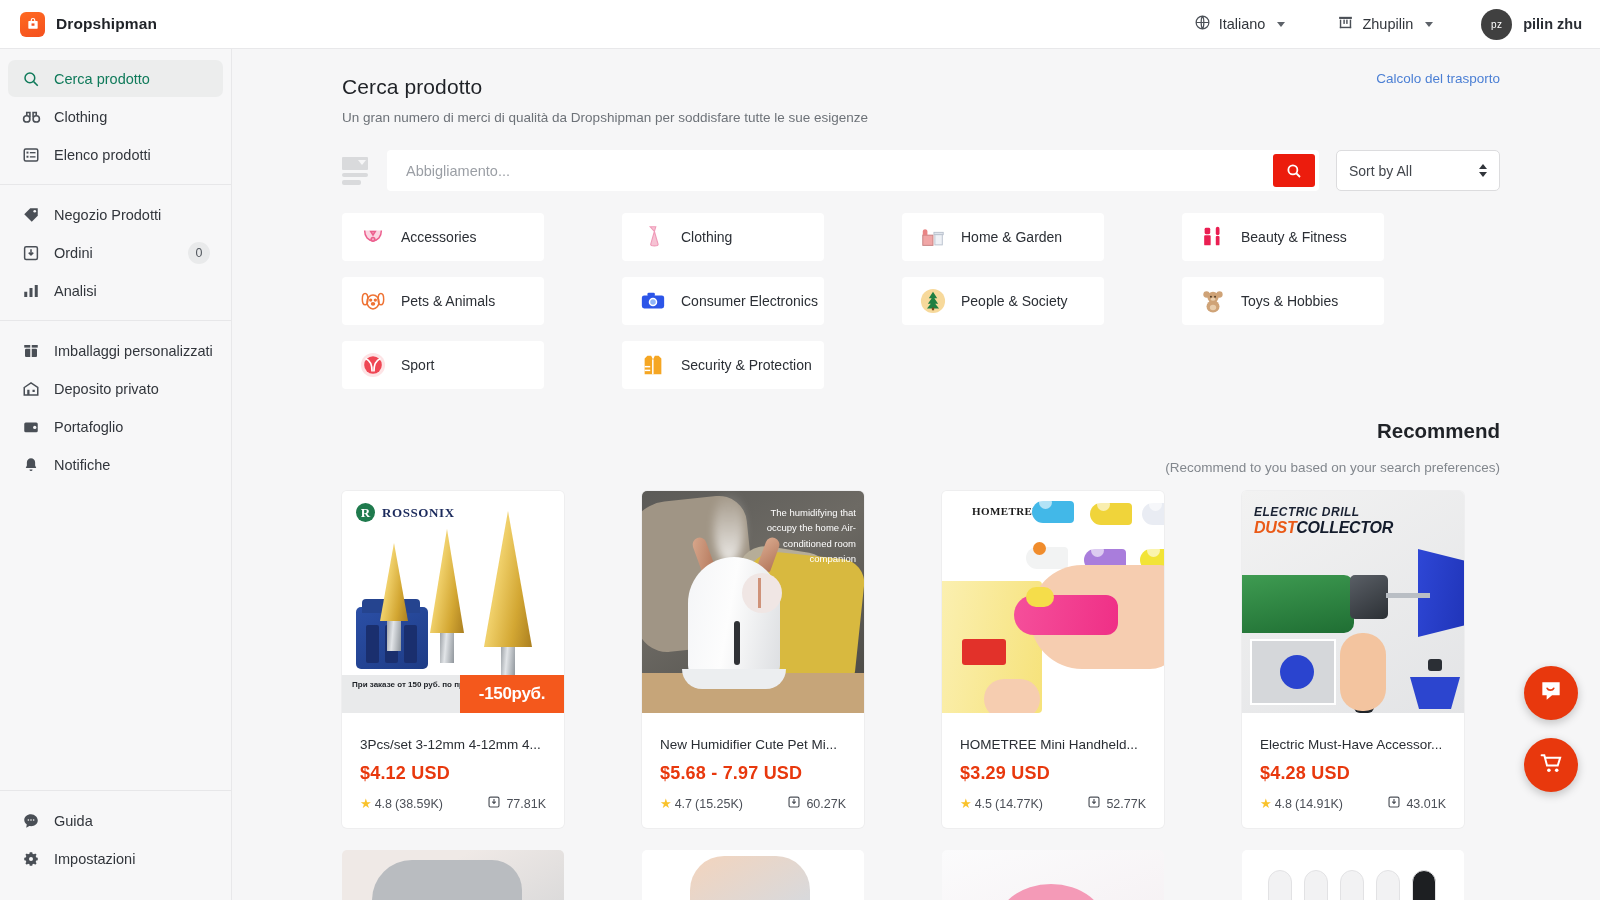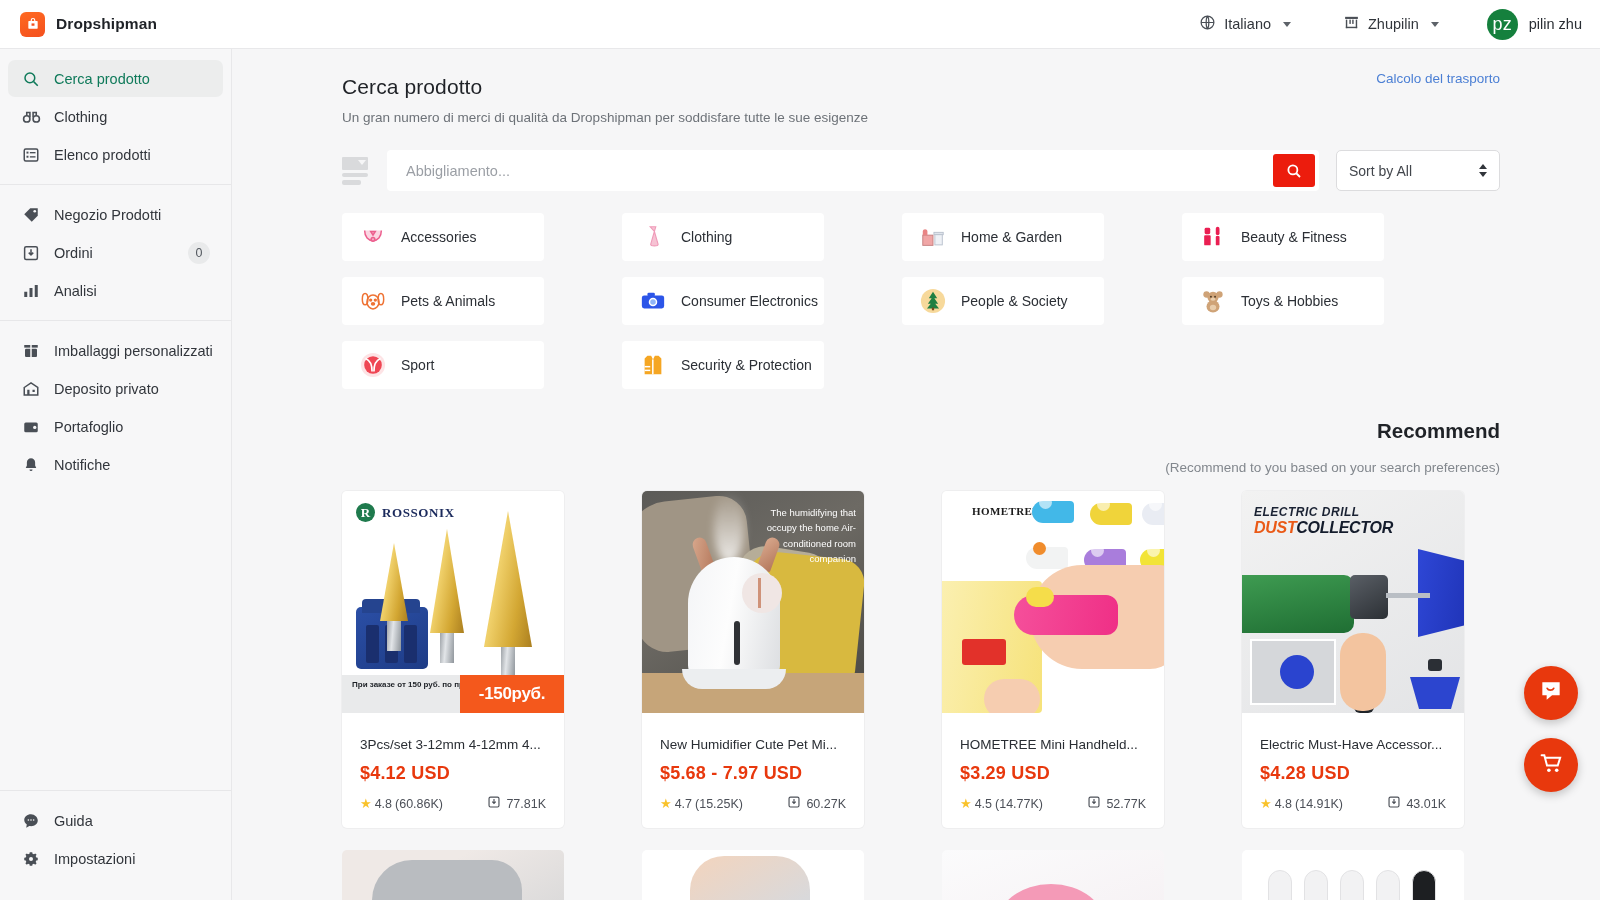--- a/index.html
+++ b/index.html
@@ -35,24 +35,24 @@
     padding: 0 26px; height: 100%;
   }
   .tb-item .caret {
     width: 0; height: 0; border-left: 4.5px solid transparent;
     border-right: 4.5px solid transparent; border-top: 5.5px solid #5d6269;
     margin-left: 4px;
   }
   .avatar-wrap { display:flex; align-items:center; gap:11px; padding-left: 22px; cursor:pointer;}
   .avatar {
     width: 31px; height: 31px; border-radius: 50%;
-    background: #15803d; color: #fff; font-size: 18px;
+    background: #404040; color: #fff; font-size: 10px;
     display:flex; align-items:center; justify-content:center; letter-spacing:.3px;
   }
-  .user-name { font-size: 14.5px; color: #2a2e34; }
+  .user-name { font-size: 14.5px; color: #2a2e34; font-weight: bold; }
 
   
   .sidebar {
     position: absolute; top: 49px; left: 0; width: 232px; height: 851px;
     background: #f7f7f8; border-right: 1px solid #e8e8ea;
     display: flex; flex-direction: column; z-index: 20;
   }
   .side-group { padding: 10px 0; }
   .side-group + .side-group { border-top: 1px solid #e7e7e9; }
   .side-spacer { flex: 1 1 auto; }
@@ -654,21 +654,21 @@
             <div class="a1-pill">-150руб.</div>
           </div>
         </div>
         <div class="prod-body">
           <div class="prod-name">3Pcs/set 3-12mm 4-12mm 4...</div>
           <div class="prod-price">$4.12 USD</div>
           <div class="prod-meta">
             <span class="pm-rating">
               <span class="star">★</span>
               <span>4.8</span>
-              <span>(60.86K)</span>
+              <span>(38.59K)</span>
             </span>
             <span class="pm-orders">
               <span>
                 <svg width="14" height="14" viewBox="0 0 24 24" fill="none" stroke="#4c5058" stroke-width="2">
                   <rect x="3.5" y="3.5" width="17" height="17" rx="2.5"></rect>
                     <path d="M12 7v7M9 11.5l3 3 3-3"></path>
                 </svg>
               </span>
               <span>77.81K</span>
             </span>

